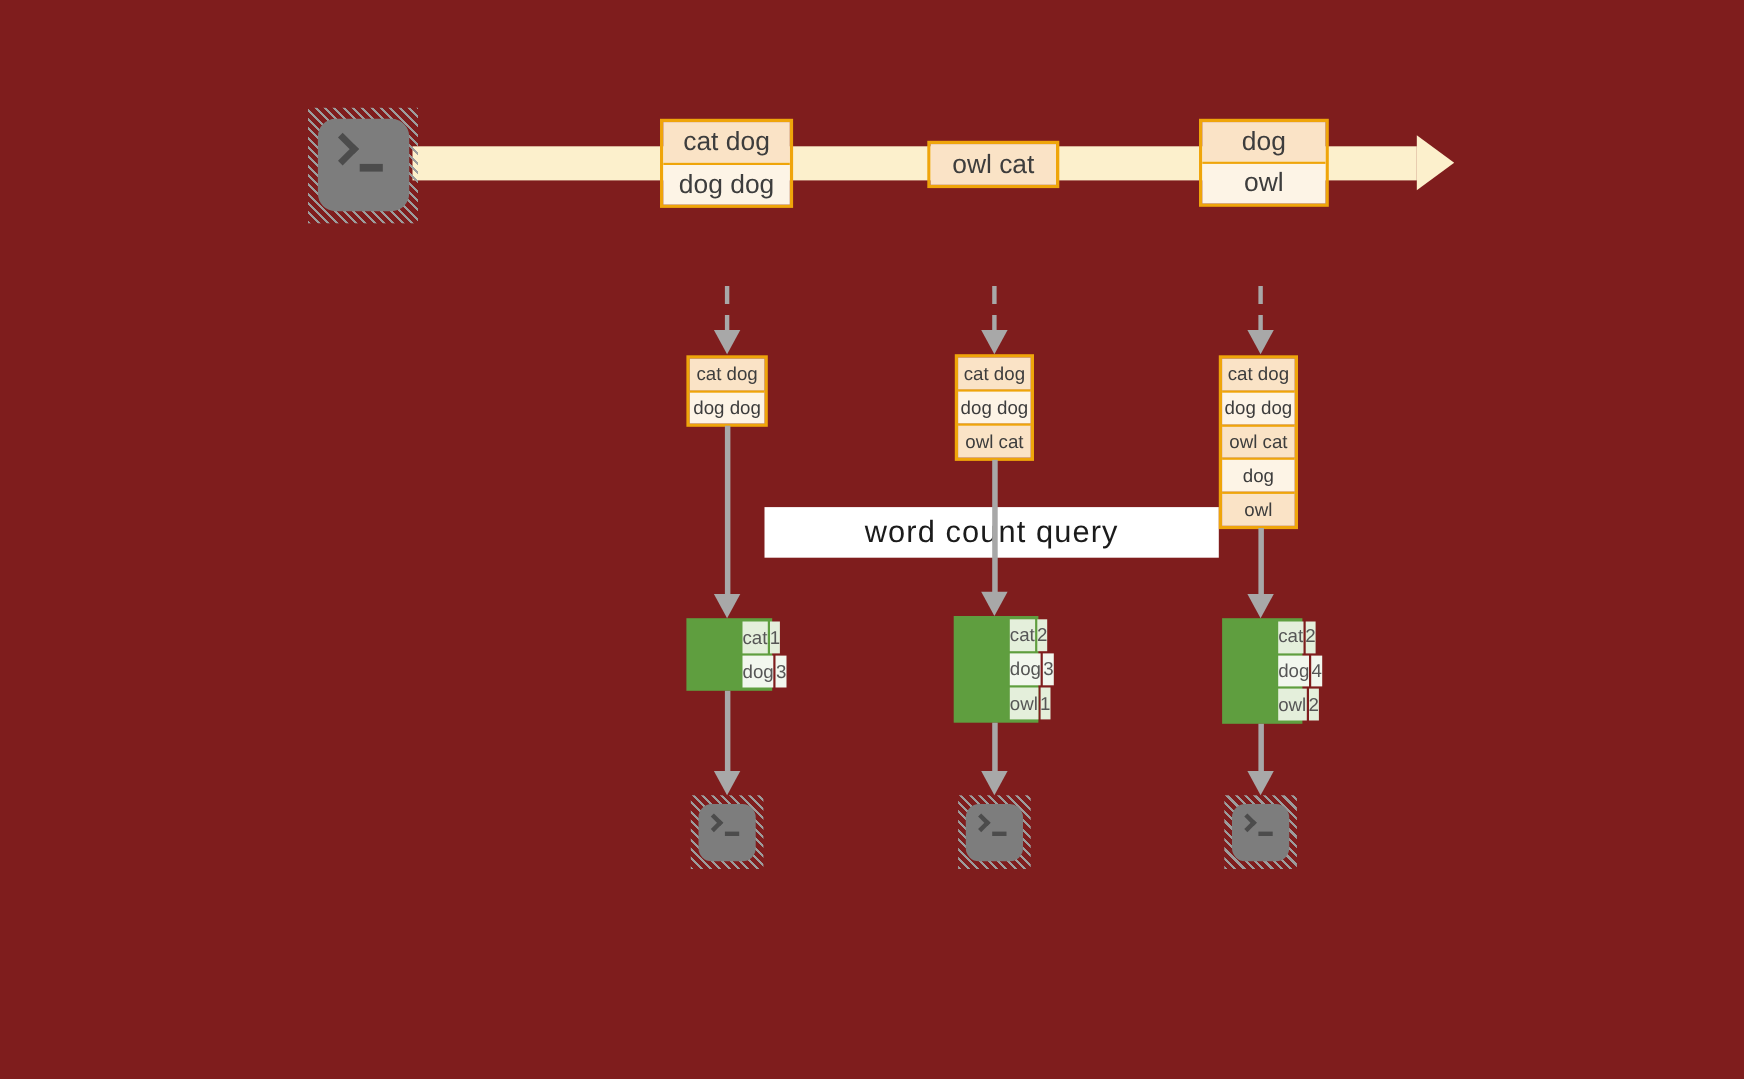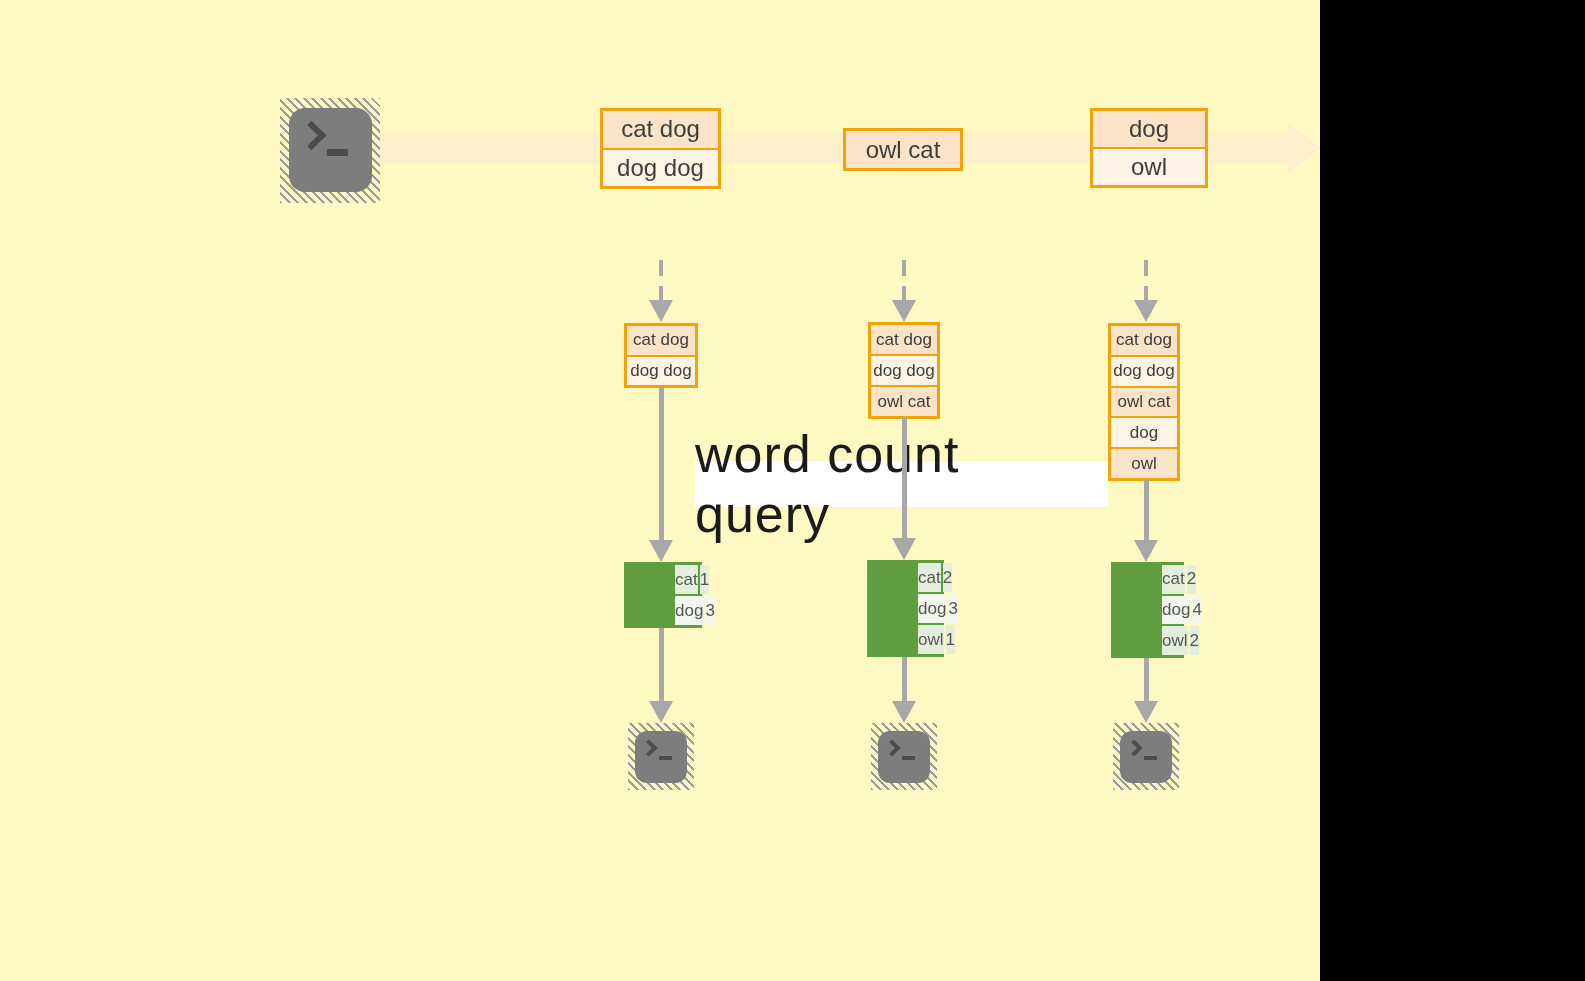--- a/index.html
+++ b/index.html
@@ -1,17 +1,17 @@
 <!DOCTYPE html>
 <html><head>
 <meta charset="utf-8">
 <style>
   html,body{margin:0;padding:0;background:#000;}
   .canvas{
-    position:relative;width:1320px;height:981px;background:#fef9c3;overflow:hidden;
+    position:relative;width:1585px;height:981px;background:#7f1d1d;overflow:hidden;
     font-family:"Liberation Sans",sans-serif;
   }
   
   .band{position:absolute;left:375px;top:133px;width:913px;height:31px;background:#fcf0cc;z-index:1;}
   .band-head{position:absolute;left:1288px;top:123px;width:0;height:0;z-index:1;
     border-top:25px solid transparent;border-bottom:25px solid transparent;border-left:34px solid #fcf0cc;}
   
   .term{position:absolute;z-index:3;background:repeating-linear-gradient(45deg,#9c9c9c 0 2px,transparent 2px 6px);}
   .term-inner{position:absolute;background:#7d7d7d;}
   .term-big{left:280px;top:98px;width:100px;height:105px;}
@@ -36,21 +36,21 @@
   .buf2{left:868px;top:322px;width:72px;height:97px;}
   .buf3{left:1108px;top:323px;width:72px;height:158px;z-index:3;}
   
   .dash{position:absolute;width:4px;z-index:4;background:repeating-linear-gradient(to bottom,#a8a8a8 0 16px,transparent 16px 26px);}
   .sline{position:absolute;width:5px;background:#a8a8a8;z-index:4;}
   .ahead{position:absolute;width:0;height:0;z-index:4;
     border-left:12px solid transparent;border-right:12px solid transparent;border-top:22px solid #a8a8a8;}
   
   .banner{position:absolute;left:695px;top:461px;width:413px;height:46px;background:#ffffff;z-index:2;
     display:flex;align-items:center;justify-content:center;}
-  .banner span{font-size:52px;font-weight:300;color:#1b1b1b;letter-spacing:1px;}
+  .banner span{font-size:28px;font-weight:300;color:#1b1b1b;letter-spacing:1px;}
   
   .gtable{position:absolute;box-sizing:border-box;background:#5f9e3f;padding:3px;display:flex;flex-direction:column;gap:2px;z-index:3;}
   .grow{flex:1;display:flex;gap:2px;}
   .gcell{display:flex;align-items:center;justify-content:center;font-size:17px;color:#565656;}
   .gword{flex:1;margin-left:48px;}
   .gcount{width:26px;}
   .ga{background:#e4efdb;}
   .gb{background:#f2f7ee;}
   .t1{left:624px;top:562px;width:78px;height:66px;}
   .t2{left:867px;top:560px;width:77px;height:97px;}

